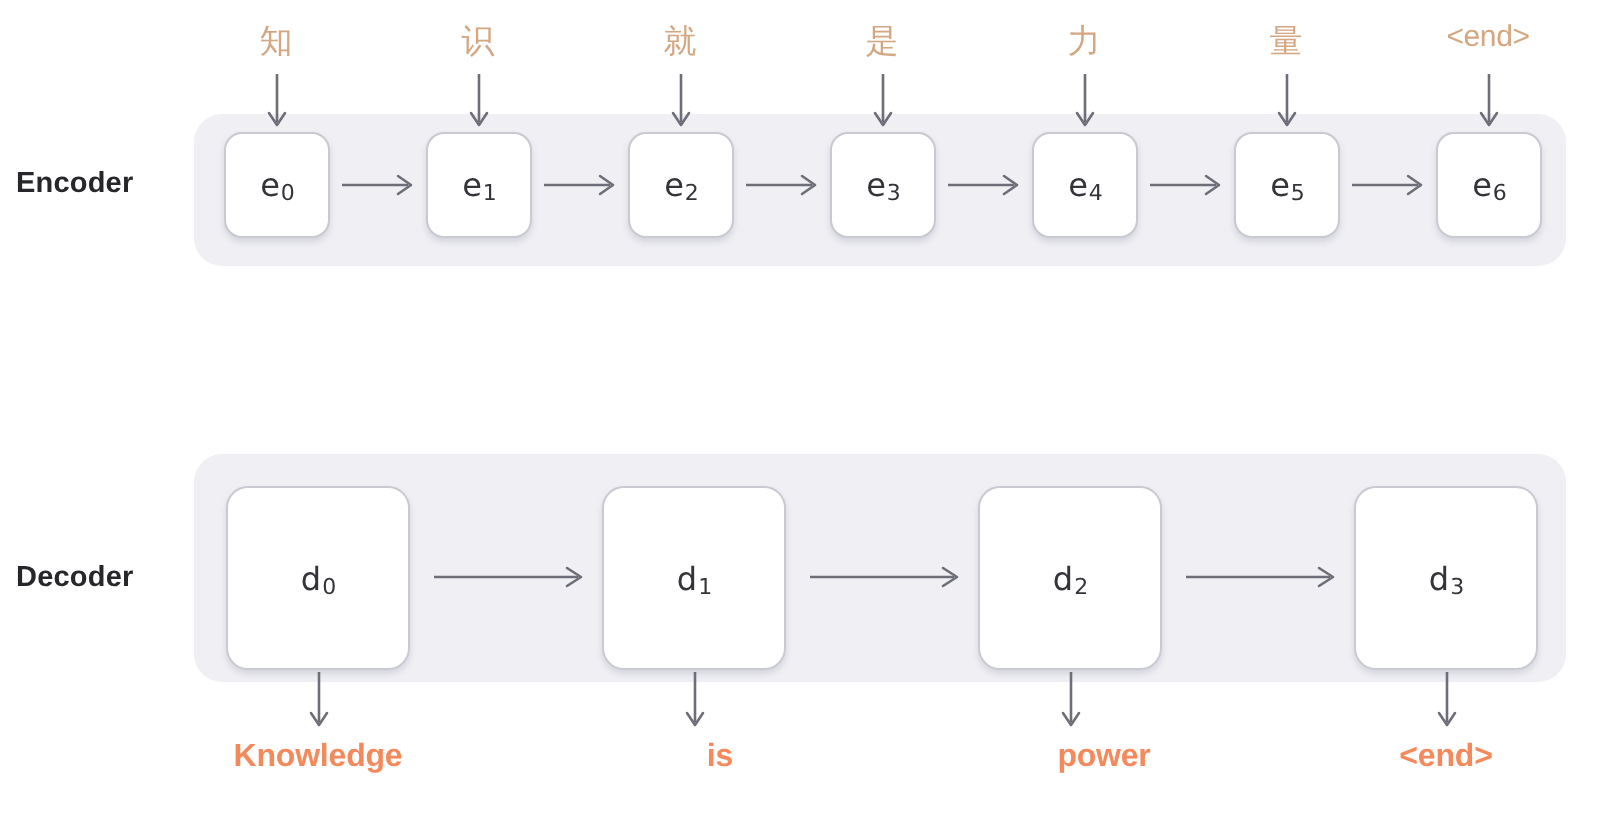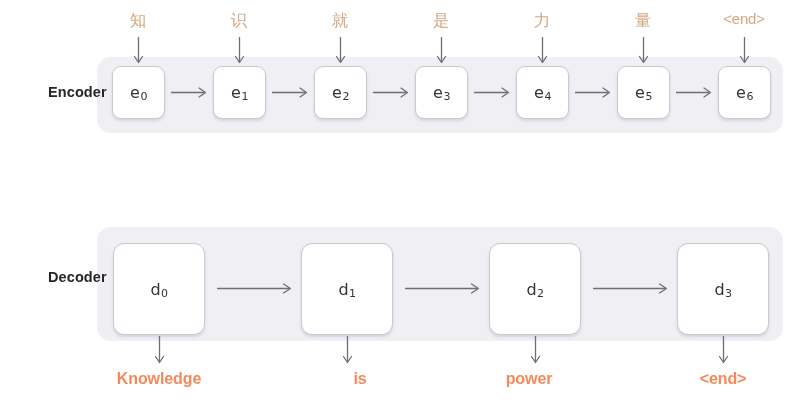--- a/index.html
+++ b/index.html
@@ -22,24 +22,23 @@
   }
 
   
   .row-label {
     position: absolute;
     font-size: 14.5px;
     font-weight: bold;
     color: #26262b;
     letter-spacing: .1px;
     white-space: nowrap;
-    margin-left: 40px;
   }
   #encoder-label { left: 8px; top: 84px; }
-  #decoder-label { left: 8px; top: 269px; }
+  #decoder-label { left: 8px; top: 281px; }
 
   
   .panel {
     position: absolute;
     background: #efeff4;
     border-radius: 14px;
   }
   #encoder-panel { left: 97px; top: 57px; width: 686px; height: 76px; }
   #decoder-panel { left: 97px; top: 227px; width: 686px; height: 114px; }
 
@@ -187,21 +186,21 @@
     <span>d</span>
       <span class="sub">2</span>
   </div>
   <div class="cell dec-cell" style="left:677px">
     <span>d</span>
       <span class="sub">3</span>
   </div>
 
   <div class="out-token" style="left:159px">Knowledge</div>
   <div class="out-token" style="left:360px">is</div>
-  <div class="out-token" style="left:529px">power</div>
+  <div class="out-token" style="left:552px">power</div>
   <div class="out-token" style="left:723px">&lt;end&gt;</div>
 
   <svg id="arrow-layer" width="800" height="407" viewBox="0 0 800 407">
 
     <g>
       <line class="arrow-line" x1="138.5" y1="37" x2="138.5" y2="61"></line>
       <path class="arrow-head" d="M134.5,56.5 L138.5,62.5 L142.5,56.5"></path>
     </g>
     <g>
       <line class="arrow-line" x1="239.5" y1="37" x2="239.5" y2="61"></line>

